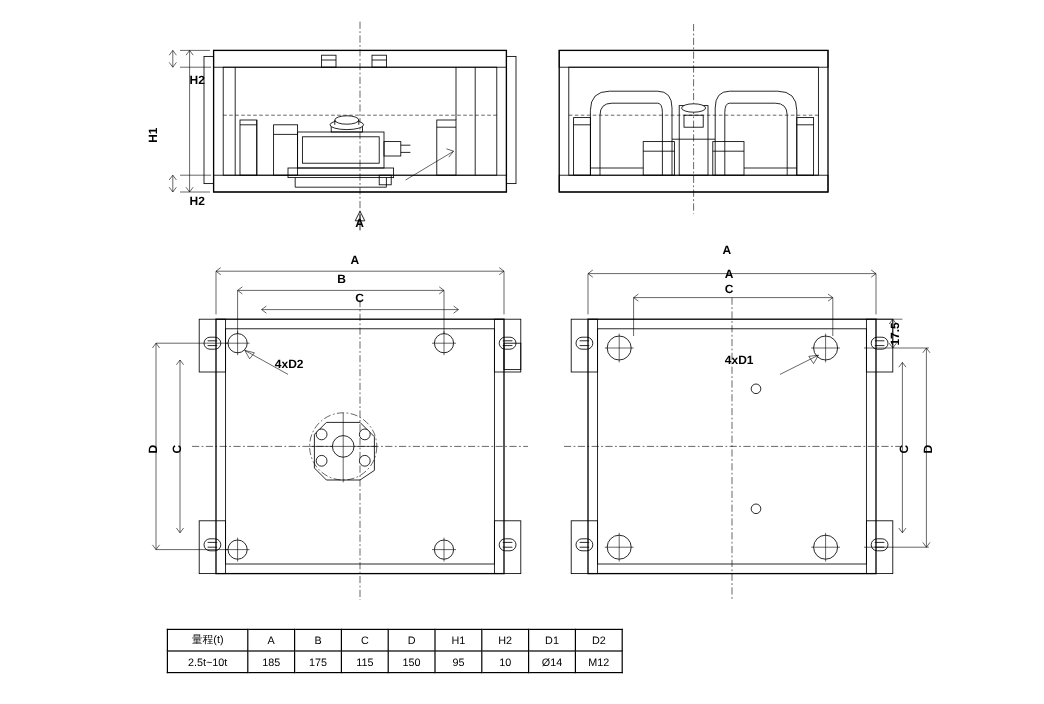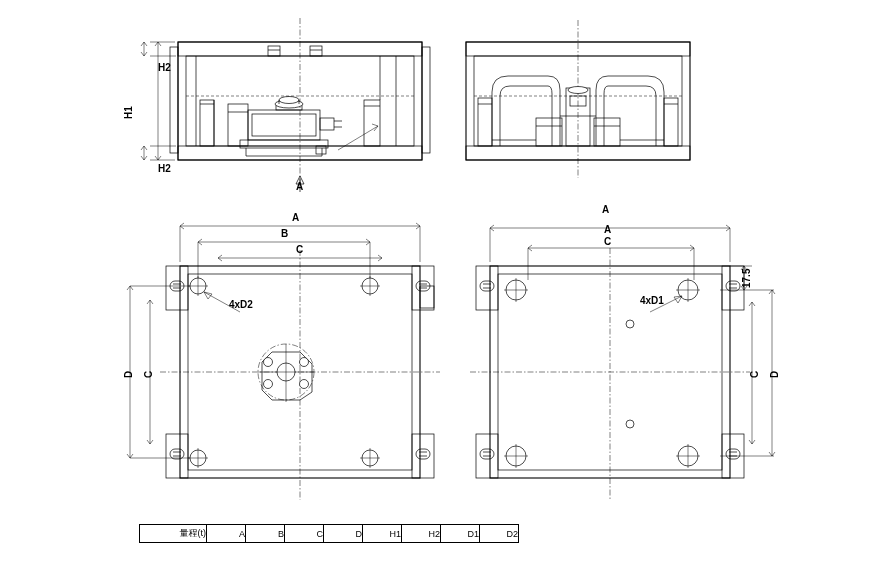--- a/index.html
+++ b/index.html
@@ -35,21 +35,21 @@
     position: absolute;
     left: 139px;
     top: 524px;
     border-collapse: collapse;
     font-family: "Liberation Sans", sans-serif;
     font-size: 9px;
     color: #000;
   }
   #spec-table th, #spec-table td {
     border: 1px solid #000;
-    text-align: right;
+    text-align: center;
     padding: 0;
     height: 17px;
     font-weight: normal;
   }
   #spec-table th:first-child, #spec-table td:first-child {
     width: 66px;
   }
   #spec-table th, #spec-table td {
     width: 38px;
   }
@@ -296,33 +296,44 @@
   <div class="lbl vert" style="left:124px; top:378px;">D</div>
   <div class="lbl vert" style="left:144px; top:378px;">C</div>
   <div class="lbl" style="left:229px; top:300px;">4xD2</div>
 
   <div class="lbl" style="left:602px; top:205px;">A</div>
   <div class="lbl" style="left:604px; top:225px;">A</div>
   <div class="lbl" style="left:604px; top:237px;">C</div>
   <div class="lbl vert" style="left:770px; top:378px;">D</div>
   <div class="lbl vert" style="left:750px; top:378px;">C</div>
   <div class="lbl vert" style="left:742px; top:288px;">17.5</div>
-  <div class="lbl" style="left:640px; top:296px;">4xD1</div>
+  <div class="lbl" style="left:604px; top:296px;">4xD1</div>
 
   <table id="spec-table">
     <thead>
       <tr>
         <th>量程(t)</th>
         <th>A</th>
         <th>B</th>
         <th>C</th>
         <th>D</th>
         <th>H1</th>
         <th>H2</th>
         <th>D1</th>
         <th>D2</th>
       </tr>
     </thead>
     <tbody>
+      <tr>
+        <td>2.5t~10t</td>
+        <td>185</td>
+        <td>175</td>
+        <td>115</td>
+        <td>150</td>
+        <td>95</td>
+        <td>10</td>
+        <td>Ø14</td>
+        <td>M12</td>
+      </tr>
     </tbody>
   </table>
 
 </div>
 
 </body></html>

